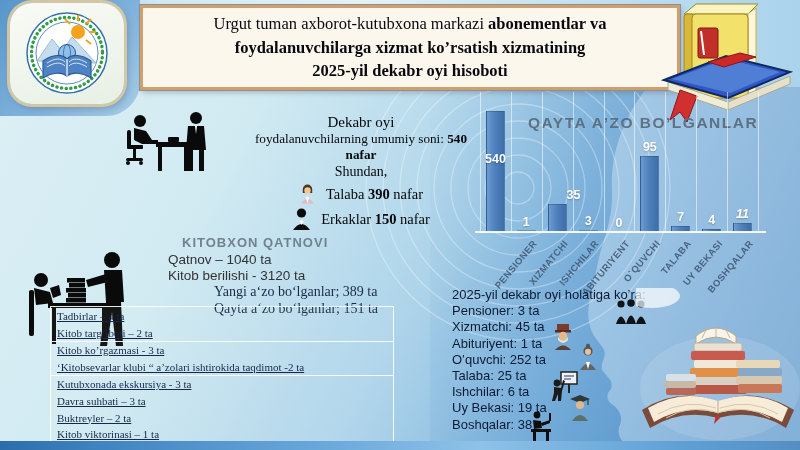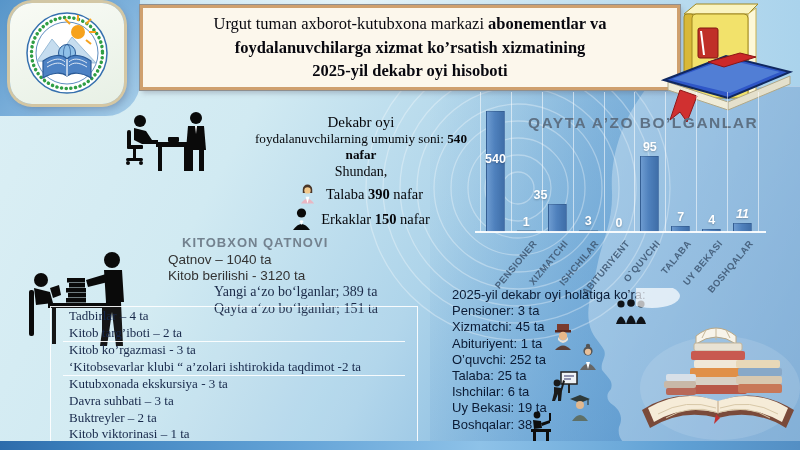--- a/index.html
+++ b/index.html
@@ -24,21 +24,21 @@
   .icon-desk{position:absolute;left:118px;top:110px;}
   .icon-lib{position:absolute;left:26px;top:248px;}
   .summary{position:absolute;left:238px;top:114px;width:246px;text-align:center;font-family:"Liberation Serif",serif;color:#05060a;}
   .s1{font-size:15px;} .s2{font-size:13.2px;line-height:16px;} .s3{font-size:14px;margin-top:1px;}
   .srowx{display:flex;align-items:center;justify-content:center;gap:10px;margin-top:3px;font-size:14.5px;}
   .qatnov{position:absolute;left:168px;top:235px;}
   .qhead{font-weight:700;font-size:13px;color:#73828f;letter-spacing:1px;margin-left:14px;margin-bottom:2px;}
   .q12{font-size:13.5px;color:#333;line-height:16px;}
   .q34{font-family:"Liberation Serif",serif;font-size:14px;color:#1a2947;line-height:16.5px;margin-left:46px;}
   .events{position:absolute;left:50px;top:306px;width:342px;border:1px solid rgba(255,255,255,.9);
-    background:rgba(255,255,255,.05);font-family:"Liberation Serif",serif;font-size:13px;color:#17284a;padding:1px 12px;}
+    background:rgba(255,255,255,.05);font-family:"Liberation Serif",serif;font-size:11px;color:#17284a;padding:1px 0;text-decoration:underline;}
   .events::after{content:'';position:absolute;left:-1px;right:-1px;bottom:-6px;height:1px;background:rgba(255,255,255,.85);}
   .trow{height:16.6px;line-height:16.6px;padding-left:6px;white-space:nowrap;}
   .sep{border-bottom:1px solid rgba(255,255,255,.9);}
   .chart{position:absolute;left:480px;top:88px;width:278px;height:180px;}
   .axis{position:absolute;left:-5px;right:-8px;bottom:35px;height:1.6px;background:rgba(255,255,255,.92);}
   .ctitle{position:absolute;left:48px;top:26px;font-weight:700;font-size:15.5px;color:#5b6d80;letter-spacing:1.5px;opacity:.95;white-space:nowrap;}
   .gridline{position:absolute;top:4px;bottom:36px;width:1px;background:rgba(255,255,255,.55);}
   .bar{position:absolute;bottom:36px;width:19px;box-sizing:border-box;border:1px solid rgba(25,55,95,.3);
     background:linear-gradient(90deg,#6d9bd0,#4f81bd 45%,#3f6ea8);}
   .val{position:absolute;text-align:center;font-weight:700;font-size:12.5px;color:#fff;text-shadow:0 1px 2px rgba(0,0,0,.25);}
@@ -210,21 +210,21 @@
         <div class="bar" style="left: 5.9px; height: 121px;"></div>
         <div class="val" style="left: 0px; width: 30.8889px; bottom: 102px; color: rgb(255, 255, 255);">540</div>
         <div class="gridline" style="left: 30.9px;"></div>
         <div class="bar" style="left: 36.8px; height: 1px;"></div>
         <div class="val" style="left: 30.9px; width: 30.8889px; bottom: 39px; color: rgb(255, 255, 255);">1</div>
         <div class="catwrap" style="left: 50.3px;">
           <span class="cat">PENSIONER</span>
         </div>
         <div class="gridline" style="left: 61.8px;"></div>
         <div class="bar" style="left: 67.7px; height: 28px;"></div>
-        <div class="val" style="left: 45px; width: 30.8889px; bottom: 66px; color: rgb(255, 255, 255);">35</div>
+        <div class="val" style="left: 78px; width: 30.8889px; bottom: 66px; color: rgb(255, 255, 255);">35</div>
         <div class="catwrap" style="left: 81.2px;">
           <span class="cat">XIZMATCHI</span>
         </div>
         <div class="gridline" style="left: 92.7px;"></div>
         <div class="bar" style="left: 98.6px; height: 2px;"></div>
         <div class="val" style="left: 92.7px; width: 30.8889px; bottom: 40px; color: rgb(255, 255, 255);">3</div>
         <div class="catwrap" style="left: 112.1px;">
           <span class="cat">ISHCHILAR</span>
         </div>
         <div class="gridline" style="left: 123.6px;"></div>

